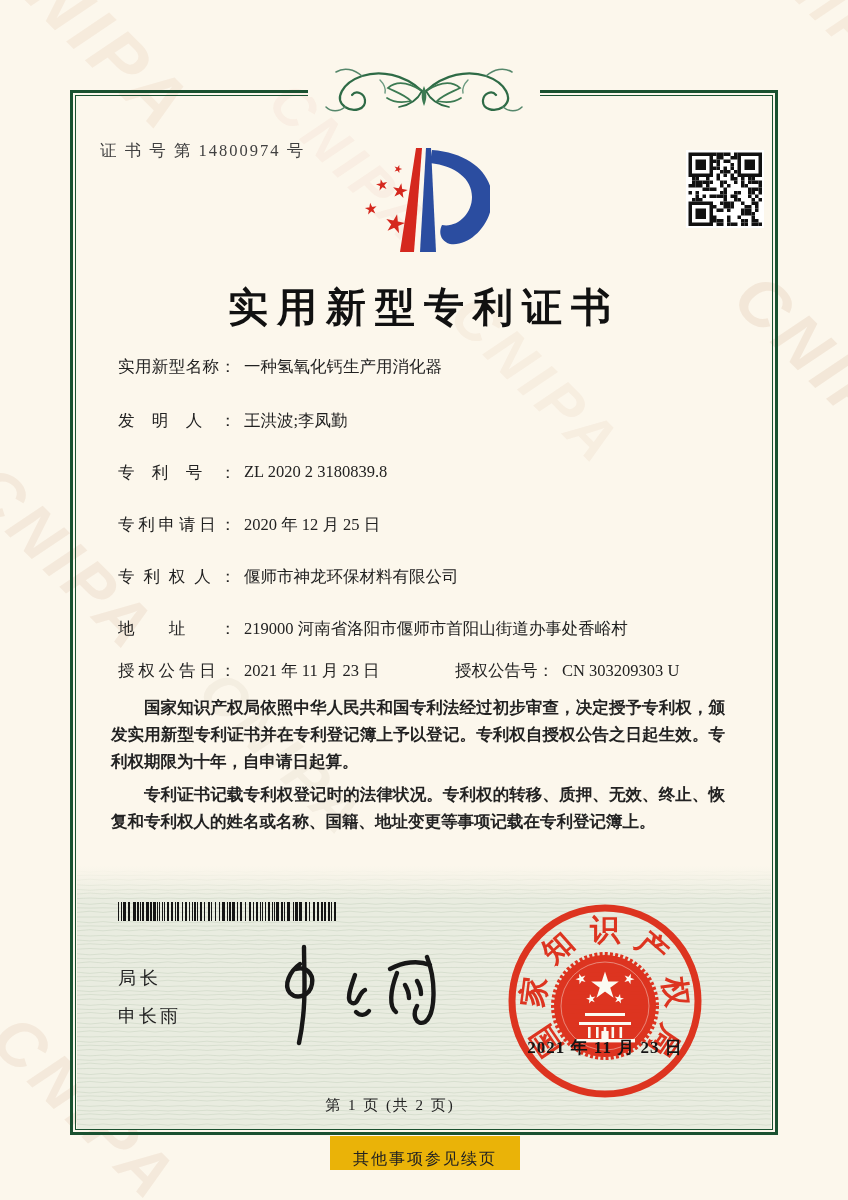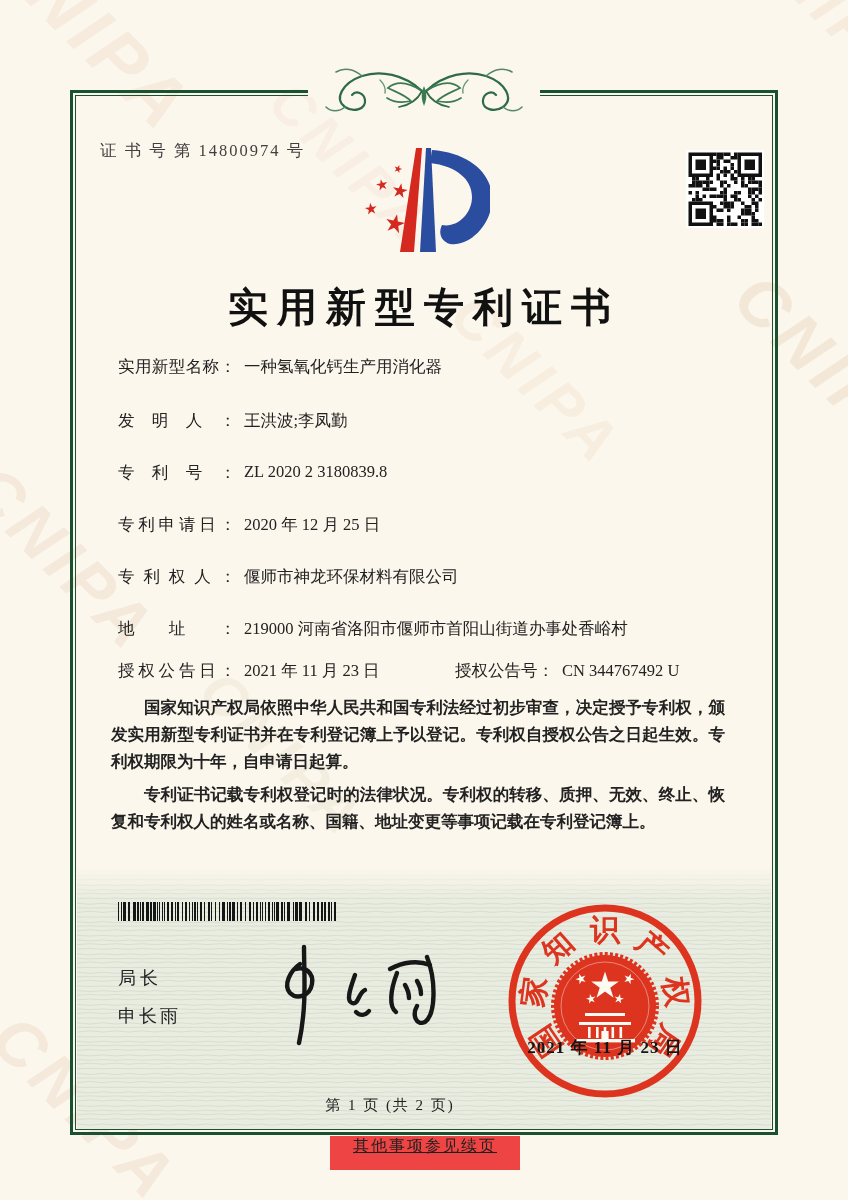--- a/index.html
+++ b/index.html
@@ -87,21 +87,21 @@
   .seal-date{
     position:absolute;left:503px;top:1036px;width:204px;z-index:5;
     text-align:center;font-size:17px;letter-spacing:1px;color:#151515;font-weight:600;
   }
   .page-info{
     position:absolute;left:0;top:1096px;width:780px;z-index:4;
     text-align:center;font-size:15px;color:#222;letter-spacing:2px;
   }
   .cont-box{
     position:absolute;left:330px;top:1136px;width:190px;height:34px;z-index:4;
-    background:#ef4444;display:flex;align-items:flex-start;justify-content:center;text-decoration:underline;
+    background:#eab308;display:flex;align-items:flex-end;justify-content:center;
   }
   .cont-note{font-size:16px;color:#222;letter-spacing:2px;}
   
   .seal text{fill:#dd2b16;font-size:30px;font-weight:700;
     font-family:"Liberation Serif","DejaVu Serif",serif;
     text-anchor:middle;dominant-baseline:central;}
 </style>
 </head>
 <body>
 
@@ -390,21 +390,21 @@
   <div class="frow r4">
     <span class="flabel">专利权人：</span><span class="fvalue">偃师市神龙环保材料有限公司</span>
   </div>
   <div class="frow r5">
     <span class="flabel">地址：</span><span class="fvalue">219000 河南省洛阳市偃师市首阳山街道办事处香峪村</span>
   </div>
   <div class="frow r6">
     <span class="flabel">授权公告日：</span><span class="fvalue">2021 年 11 月 23 日</span>
   </div>
   <div class="grant-no">
-    <span class="nlabel">授权公告号：</span><span class="fvalue">CN 344767492 U</span>
+    <span class="nlabel">授权公告号：</span><span class="fvalue">CN 303209303 U</span>
   </div>
 
   <div class="bodytext">
     <p>国家知识产权局依照中华人民共和国专利法经过初步审查，决定授予专利权，颁发实用新型专利证书并在专利登记簿上予以登记。专利权自授权公告之日起生效。专利权期限为十年，自申请日起算。</p>
     <p>专利证书记载专利权登记时的法律状况。专利权的转移、质押、无效、终止、恢复和专利权人的姓名或名称、国籍、地址变更等事项记载在专利登记簿上。</p>
   </div>
 
   <svg id="barcode" class="barcode" viewBox="0 0 222 19">
       <rect x="0" y="0" width="1" height="19" fill="#151515"></rect>
       <rect x="3" y="0" width="1" height="19" fill="#151515"></rect>

